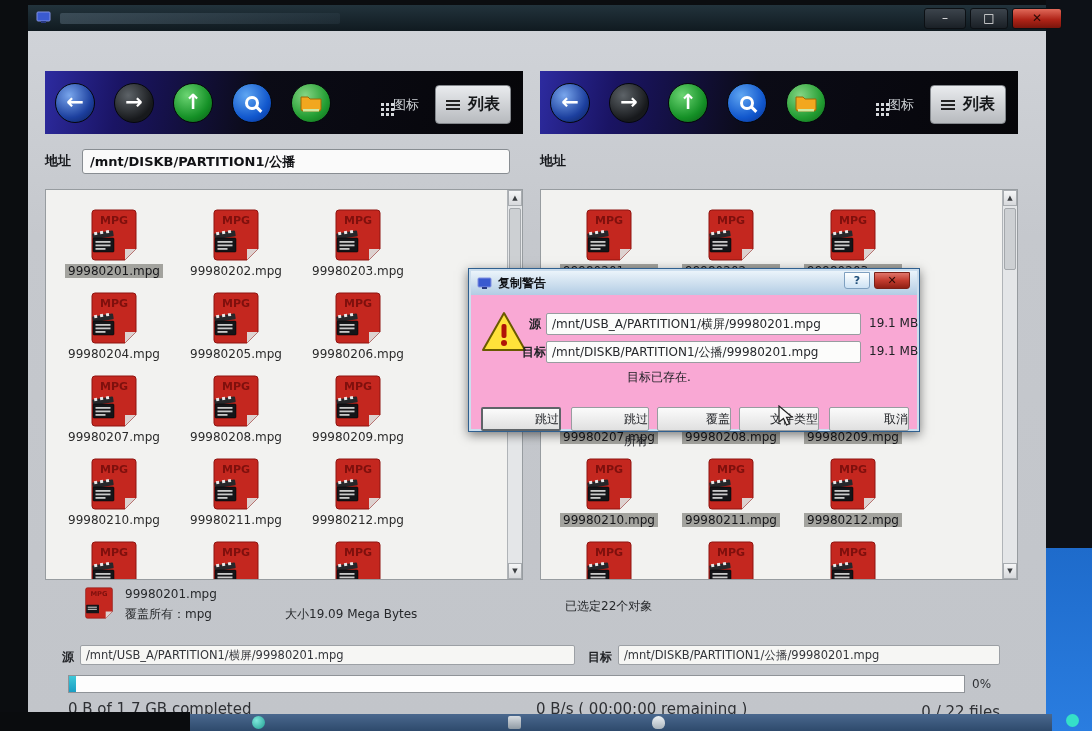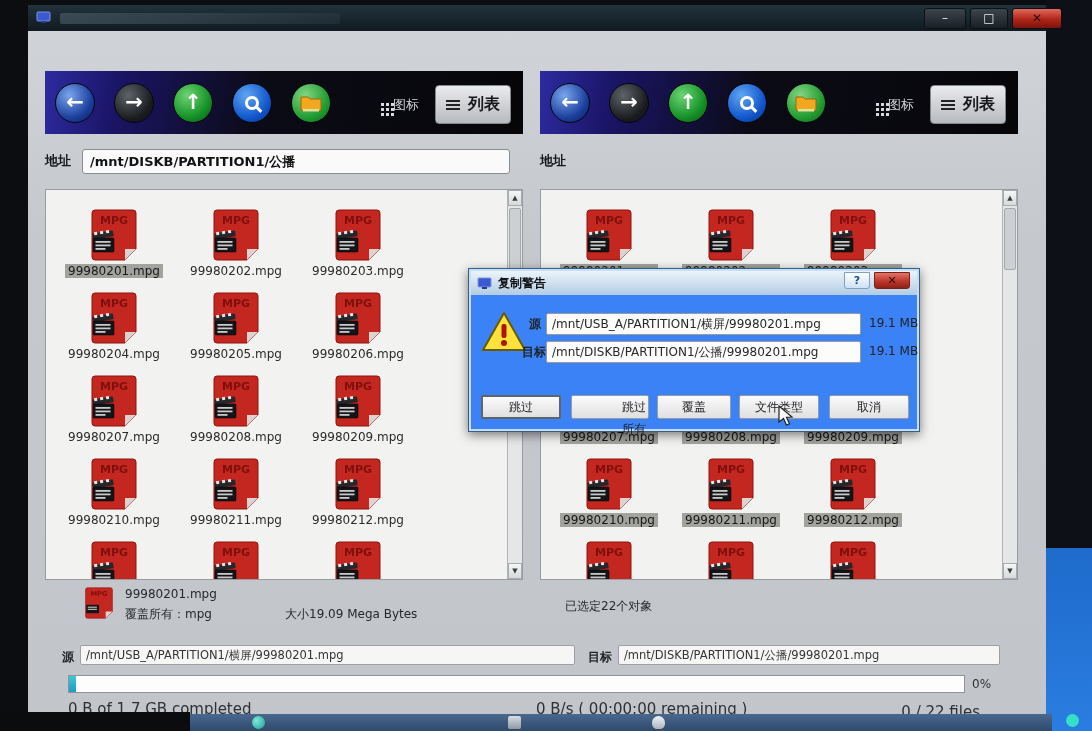--- a/index.html
+++ b/index.html
@@ -77,25 +77,25 @@
 
   
   .copy-label { position:absolute; font-size:12px; font-weight:bold; color:#202226; }
   .copy-input { position:absolute; height:20px; background:#f6f6f4; border:1px solid #9ca0a5; border-radius:2px;
     font-size:11.5px; color:#33353a; line-height:18px; padding:0 5px; white-space:nowrap; overflow:hidden; }
   .progress { position:absolute; left:40px; top:644px; width:897px; height:18px; background:#fdfdfd;
     border:1px solid #8f9398; }
   .progress-fill { position:absolute; left:0; top:0; width:7px; height:16px; background:linear-gradient(#3fc8d8,#1a9ec4); }
   .copy-stat { position:absolute; font-size:15px; color:#2e3034; white-space:nowrap; }
   .btn-plain { background:linear-gradient(#fbfbfb,#e0e0e0); border:1px solid #989ca0; border-radius:2px;
-    font-size:12px; color:#202226; text-align:center; }
+    font-size:12px; color:#202226; text-align:right;margin-top:12px; }
   .cancel-main { position:absolute; left:892px; top:691px; width:78px; height:19px; line-height:17px; }
 
   
-  .dialog { position:absolute; left:468px; top:268px; width:452px; height:164px; background:#3b82f6;
+  .dialog { position:absolute; left:468px; top:268px; width:452px; height:164px; background:#f9a8d4;
     border:1px solid #30608f; box-shadow:0 3px 10px rgba(0,0,0,.5), inset 0 0 0 2px #ccdeee; z-index:5; }
   .dlg-titlebar { position:absolute; left:2px; top:2px; right:2px; height:24px;
     background:linear-gradient(#ebf4fb,#cfe0ef 50%,#b2cce4); display:flex; align-items:center; padding-left:6px; }
   .dlg-title { font-size:12px; font-weight:bold; color:#101216; margin-left:6px; }
   .dlg-help { position:absolute; right:49px; top:3px; width:26px; height:17px; border:1px solid #7fa0c0;
     border-radius:0 0 3px 3px; background:linear-gradient(#feffff,#cde2f4); color:#1f4e79; font-weight:bold;
     font-size:11px; text-align:center; line-height:15px; }
   .dlg-close { position:absolute; right:9px; top:3px; width:36px; height:17px; border:1px solid #7a2018;
     border-radius:0 0 3px 3px; background:linear-gradient(#e0756a,#c23b2e 50%,#8f1f14); color:#2f0b06;
     font-weight:bold; font-size:11px; text-align:center; line-height:15px; }
@@ -806,21 +806,21 @@
       <div class="copy-label" style="left:560px; top:618px;">目标</div>
       <div class="copy-input" style="left:590px; top:614px; width:382px;">/mnt/DISKB/PARTITION1/公播/99980201.mpg</div>
 
       <div class="progress">
         <div class="progress-fill"></div>
       </div>
       <div class="copy-stat" style="left:944px; top:646px; font-size:12px;">0%</div>
 
       <div class="copy-stat" style="left:40px; top:669px;">0 B of 1.7 GB completed</div>
       <div class="copy-stat" style="left:508px; top:669px;">0 B/s ( 00:00:00 remaining )</div>
-      <div class="copy-stat" style="left:852px; top:672px; width:100px; text-align:right;">0 / 22 files</div>
+      <div class="copy-stat" style="left:872px; top:672px; width:100px; text-align:right;">0 / 22 files</div>
 
       <div class="btn-plain cancel-main">取消</div>
     </div>
   </div>
 
   <div class="dialog">
     <div class="dlg-titlebar">
       <svg width="15" height="13" viewBox="0 0 15 13">
         <rect x="1" y="1" width="13" height="9" rx="1" fill="#3a5ad0" stroke="#8090e0" stroke-width="1"></rect>
         <rect x="5" y="10" width="5" height="2" fill="#2a3a80"></rect>
@@ -837,20 +837,21 @@
     </svg>
 
     <div class="dlg-label" style="left:60px; top:47px;">源</div>
     <div class="dlg-input" style="top:44px;">/mnt/USB_A/PARTITION1/横屏/99980201.mpg</div>
     <div class="dlg-size" style="top:47px;">19.1 MB</div>
 
     <div class="dlg-label" style="left:53px; top:75px;">目标</div>
     <div class="dlg-input" style="top:72px;">/mnt/DISKB/PARTITION1/公播/99980201.mpg</div>
     <div class="dlg-size" style="top:75px;">19.1 MB</div>
 
+    <div class="dlg-msg">目标已存在.</div>
 
     <div class="btn-plain dlg-btn focused" style="left:12px; width:80px;">跳过</div>
     <div class="btn-plain dlg-btn" style="left:102px; width:78px;padding-left:48px;">跳过所有</div>
     <div class="btn-plain dlg-btn" style="left:188px; width:74px;">覆盖</div>
     <div class="btn-plain dlg-btn" style="left:270px; width:80px;">文件类型</div>
     <div class="btn-plain dlg-btn" style="left:360px; width:80px;">取消</div>
   </div>
 
   <svg class="cursor" width="18" height="22" viewBox="0 0 18 22">
     <path d="M3 1 L3 17 L7.5 13.5 L10.5 20 L13.5 18.7 L10.5 12.3 L16 12 Z" fill="#f8f8f8" stroke="#222" stroke-width="1.2"></path>

